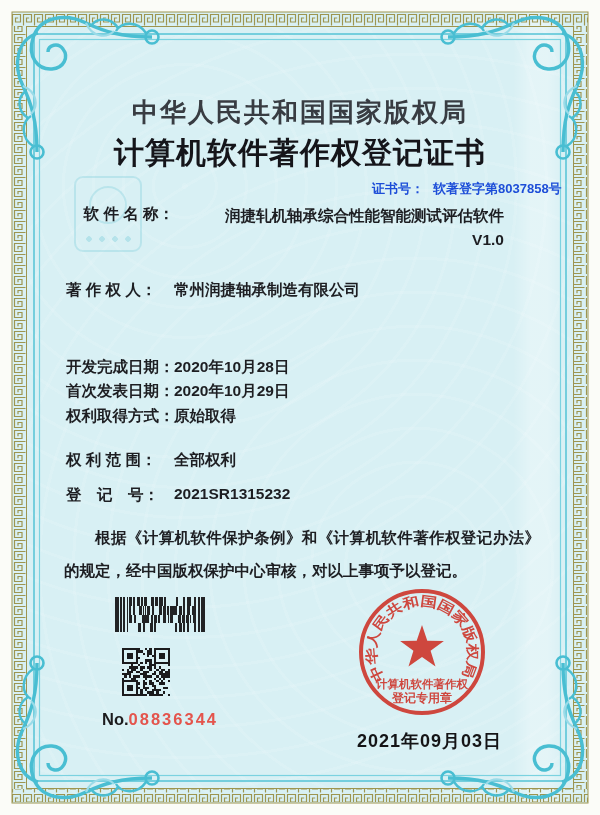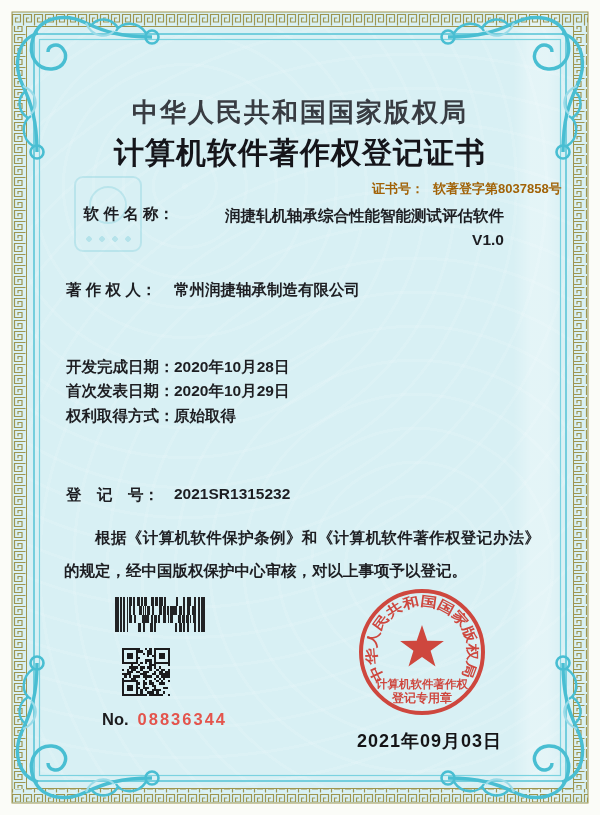--- a/index.html
+++ b/index.html
@@ -20,21 +20,21 @@
   .abs{position:absolute;}
   .title1{
     left:0;top:95px;width:600px;text-align:center;
     font-size:26px;font-weight:700;letter-spacing:2px;color:#383c42;
   }
   .title2{
     left:0;top:133px;width:600px;text-align:center;
     font-size:30px;font-weight:800;letter-spacing:1px;color:#15151a;
   }
   .certno{
-    left:372px;top:180px;width:170px;font-size:13px;font-weight:700;color:#a16207;
+    left:372px;top:180px;width:170px;font-size:13px;font-weight:700;color:#1d4ed8;
     white-space:nowrap;
   }
   .certno .cv{margin-left:9px;}
   .frow{position:absolute;left:66px;font-size:15.5px;font-weight:700;color:#1d1e22;white-space:nowrap;}
   .flabel{display:inline-block;width:108px;vertical-align:top;}
   .fval{display:inline-block;vertical-align:top;white-space:normal;width:330px;}
   .fval .v1{display:block;line-height:24px;}
   .fval .v2{display:block;line-height:24px;}
   .statement{
     left:64px;top:521px;width:476px;font-size:15.5px;font-weight:700;color:#1d1e22;
@@ -52,21 +52,21 @@
     position:absolute;left:8px;bottom:7px;width:48px;height:8px;
     background-image:
       radial-gradient(circle at 5px 4px, rgba(110,200,215,.45) 2.5px, rgba(0,0,0,0) 3px),
       radial-gradient(circle at 18px 4px, rgba(110,200,215,.45) 2.5px, rgba(0,0,0,0) 3px),
       radial-gradient(circle at 31px 4px, rgba(110,200,215,.45) 2.5px, rgba(0,0,0,0) 3px),
       radial-gradient(circle at 44px 4px, rgba(110,200,215,.45) 2.5px, rgba(0,0,0,0) 3px);
   }
   .barcode{left:115px;top:597px;width:90px;height:35px;}
   .qrcode{left:122px;top:648px;width:48px;height:48px;}
   .serial{left:102px;top:710px;font-size:16.5px;color:#1c1c1e;font-weight:700;white-space:nowrap;}
-  .serial .num{color:#e4544c;letter-spacing:2px;margin-left:9px;font-weight:600;}
+  .serial .num{color:#e4544c;letter-spacing:2px;margin-left:0;font-weight:600;}
   .seal{left:352px;top:582px;width:140px;height:140px;}
   .issue-date{
     left:357px;top:705px;font-size:18px;font-weight:700;color:#141416;letter-spacing:1px;
     white-space:nowrap;
     margin-top:24px;
   }
 </style>
 </head>
 <body>
 
@@ -137,20 +137,23 @@
     <span class="flabel">著 作 权 人：</span><span class="fval">常州润捷轴承制造有限公司</span>
   </div>
   <div class="frow" style="top:357px;">
     <span class="flabel">开发完成日期：</span><span class="fval">2020年10月28日</span>
   </div>
   <div class="frow" style="top:381px;">
     <span class="flabel">首次发表日期：</span><span class="fval">2020年10月29日</span>
   </div>
   <div class="frow" style="top:406px;">
     <span class="flabel">权利取得方式：</span><span class="fval">原始取得</span>
+  </div>
+  <div class="frow" style="top:450px;">
+    <span class="flabel">权 利 范 围：</span><span class="fval">全部权利</span>
   </div>
   <div class="frow" style="top:485px;">
     <span class="flabel">登　记　号：</span><span class="fval">2021SR1315232</span>
   </div>
 
   <div class="abs statement">根据《计算机软件保护条例》和《计算机软件著作权登记办法》的规定，经中国版权保护中心审核，对以上事项予以登记。</div>
 
   <svg class="abs barcode" viewBox="0 0 90 35" preserveAspectRatio="none" shape-rendering="crispEdges">
       <g fill="#222325">
         <rect x="0.0" y="0" width="3.6" height="35"></rect>

